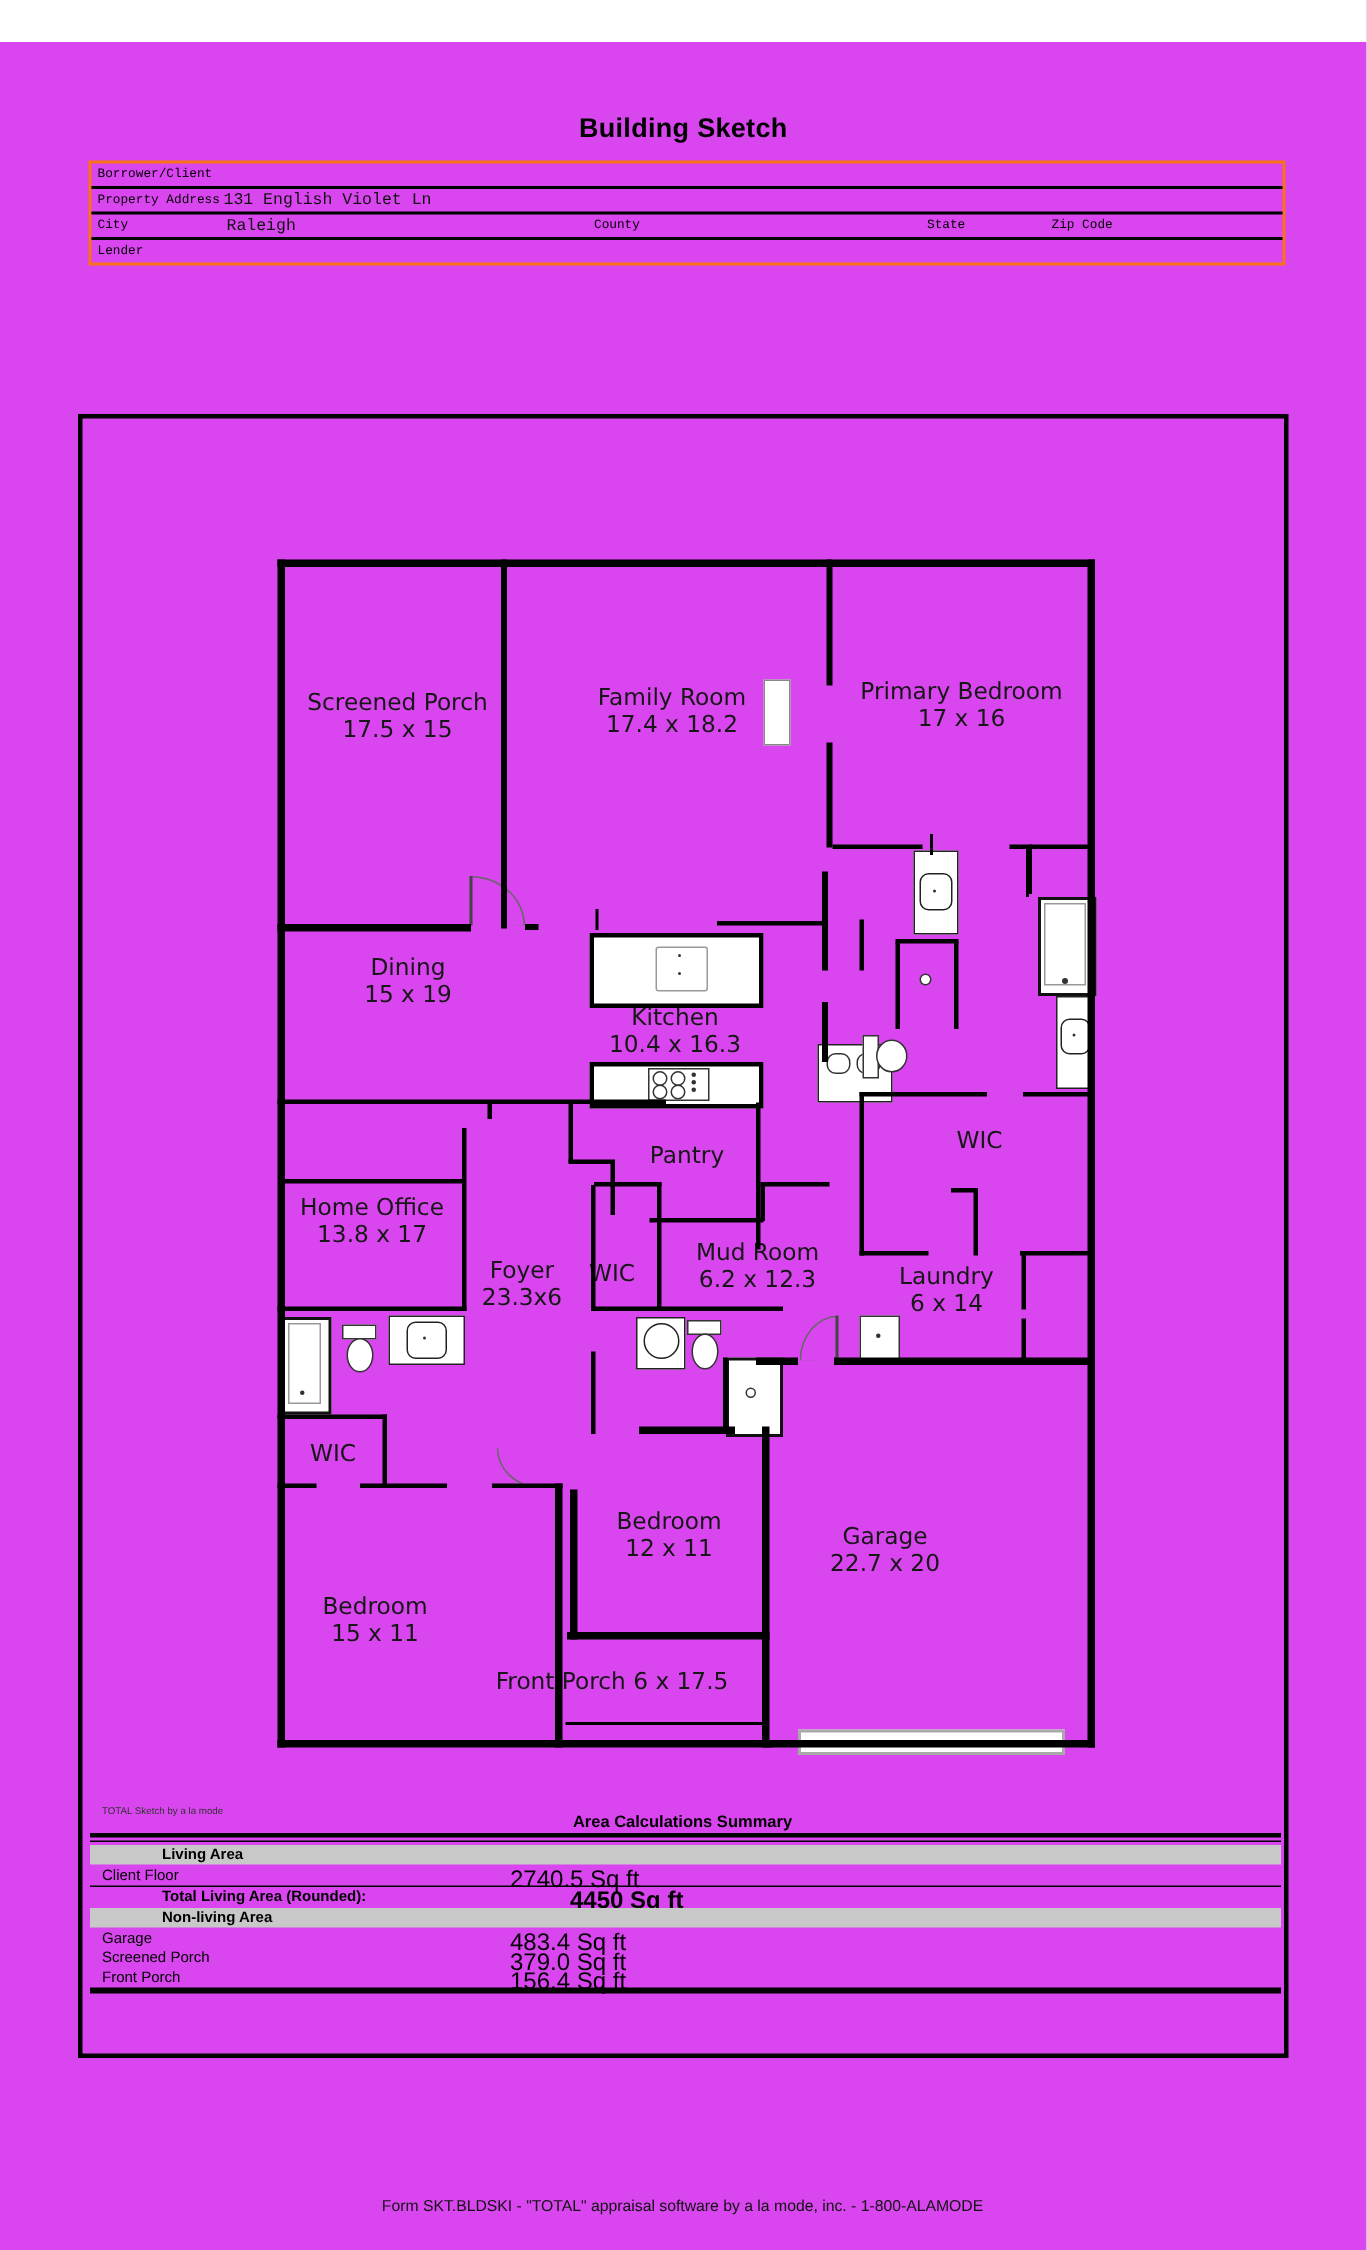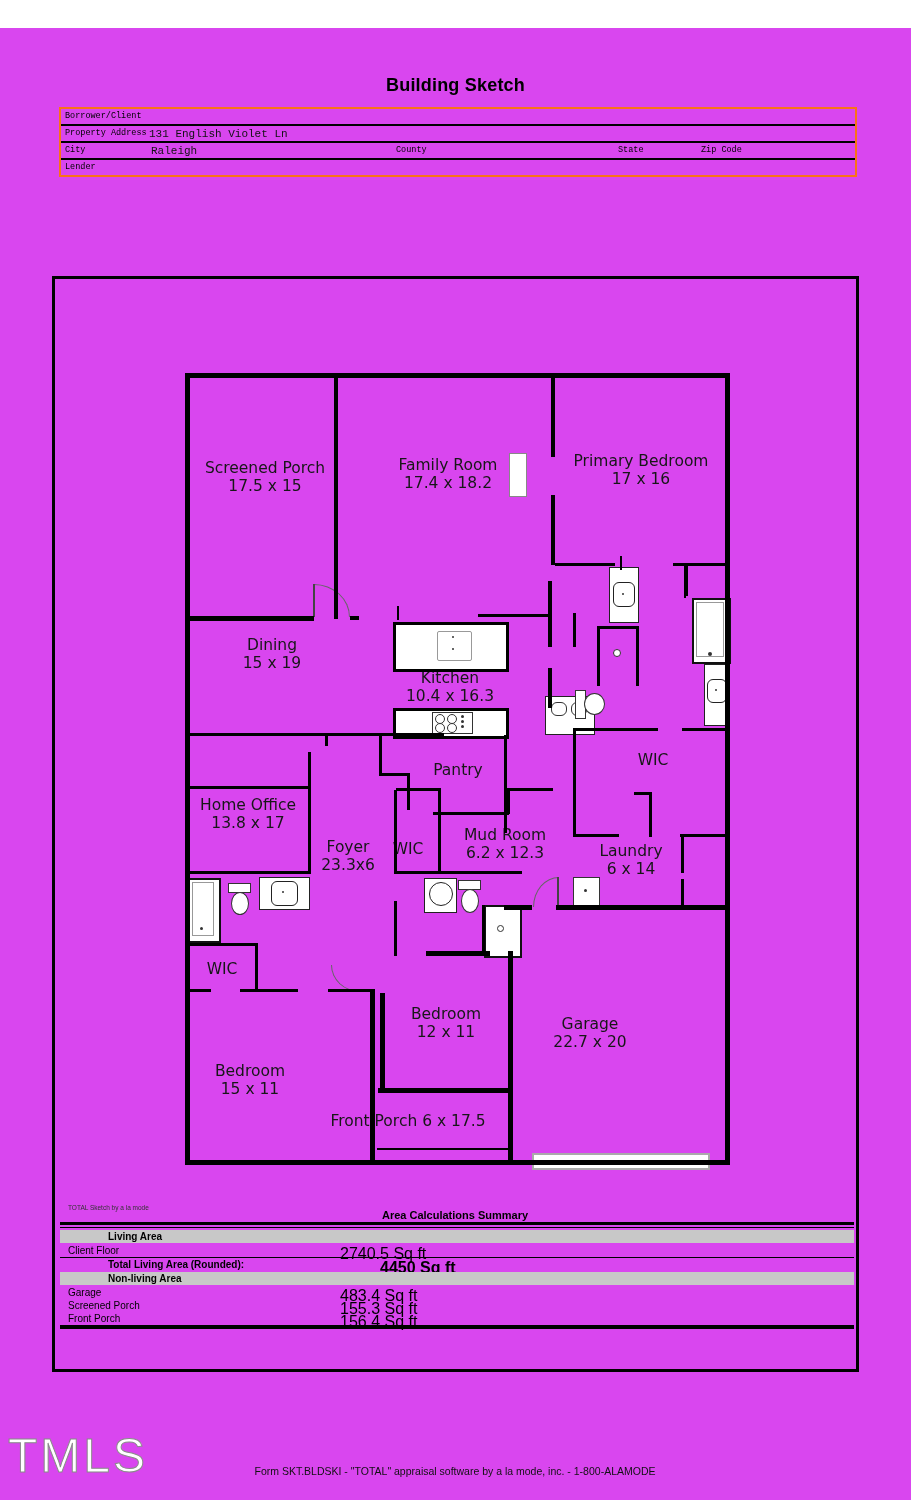--- a/index.html
+++ b/index.html
@@ -226,21 +226,20 @@
   <div class="srow-l" style="top:1217px">Client Floor</div>
   <div class="srow-v" style="top:1217px">2740.5 Sq ft</div>
   <div class="hline" style="left:60px;top:1229px;width:794px;height:1px"></div>
   <div class="srow-l bold" style="top:1231px">Total Living Area (Rounded):</div>
   <div class="srow-v bold" style="top:1231px">4450 Sq ft</div>
   <div class="band" style="top:1244px"></div>
   <div class="srow-l bold" style="top:1245px">Non-living Area</div>
   <div class="srow-l" style="top:1259px">Garage</div>
   <div class="srow-v" style="top:1259px">483.4 Sq ft</div>
   <div class="srow-l" style="top:1272px">Screened Porch</div>
-  <div class="srow-v" style="top:1272px">155.3 Sq ft</div>
+  <div class="srow-v" style="top:1272px">379.0 Sq ft</div>
   <div class="srow-l" style="top:1285px">Front Porch</div>
   <div class="srow-v" style="top:1285px">156.4 Sq ft</div>
   <div class="hline" style="left:60px;top:1297px;width:794px;height:4px"></div>
 
-  <div class="tmls">TMLS</div>
   <div class="formline">Form SKT.BLDSKI - "TOTAL" appraisal software by a la mode, inc. - 1-800-ALAMODE</div>
 
 </div>
 
 </body></html>

